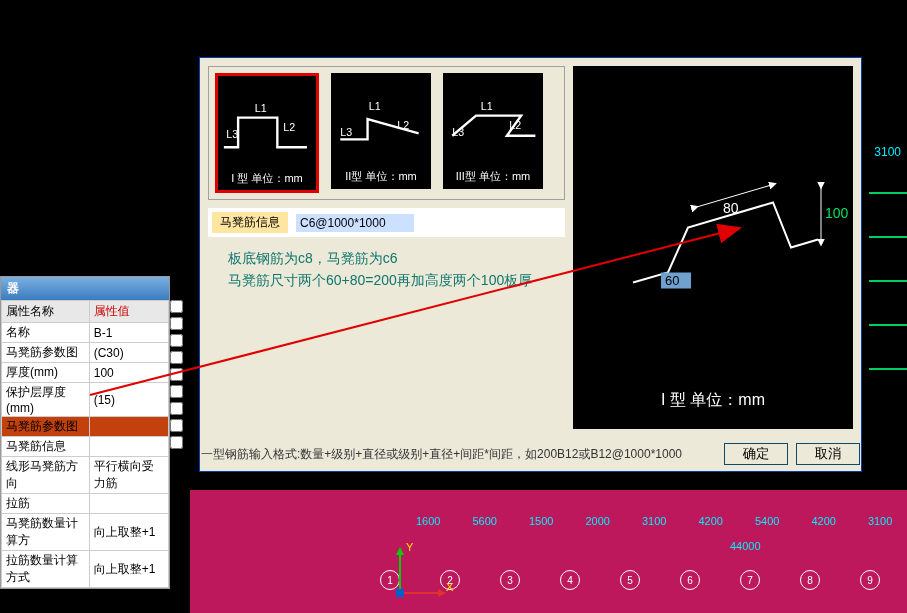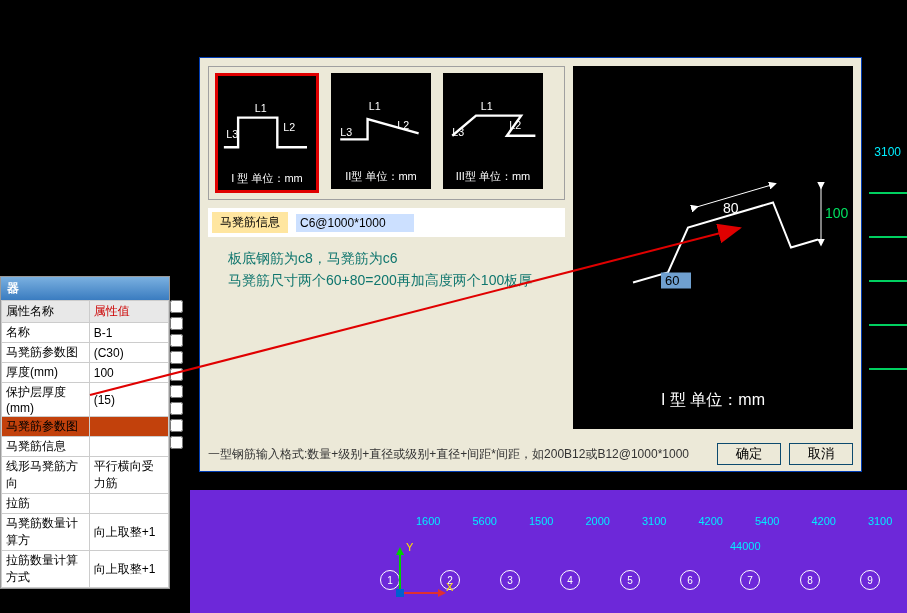--- a/index.html
+++ b/index.html
@@ -23,24 +23,24 @@
   .thumb{width:98px;height:110px;background:#000;color:#fff;font-size:11px;border:1px solid #000;display:flex;flex-direction:column;align-items:center;justify-content:flex-end;padding-bottom:4px;position:relative}
   .thumb.sel{border:3px solid #e00000}
   .thumb svg{flex:1}
   .info-row{background:#fff;padding:4px;display:flex;align-items:center;gap:8px}
   .info-label{background:#ffe6a0;padding:2px 8px}
   .info-val{background:#cce0ff;padding:2px 4px;width:110px}
   .notes{padding:10px 20px;color:#0f766e;font-size:14px;line-height:1.6;flex:1}
   .preview{width:280px;background:#000;color:#fff;position:relative}
   .preview svg{width:100%;height:100%}
   .preview-cap{position:absolute;bottom:18px;width:100%;text-align:center;font-size:16px}
-  .dlg-footer{padding:6px 8px;display:flex;align-items:center;gap:8px}
+  .dlg-footer{padding:6px 1px;display:flex;align-items:center;gap:8px}
   .hint{flex:1;font-size:12px;color:#333}
   .btn{width:64px;height:22px;border:1px solid #0c4a6e;background:#ece9d8;cursor:pointer}
-  .cad-bg{position:absolute;left:190px;top:490px;right:0;bottom:0;background:#6d28d9;color:#ccc;font-size:11px}
+  .cad-bg{position:absolute;left:190px;top:490px;right:0;bottom:0;background:#be185d;color:#ccc;font-size:11px}
   .dim-row{position:absolute;top:25px;left:210px;display:flex;color:#0ef}
   .dim-row span{margin:0 16px}
   .dim-total{position:absolute;top:50px;left:540px;color:#0ef}
   .bubbles{position:absolute;top:80px;left:190px;display:flex;gap:40px;color:#fff}
   .bubble{width:18px;height:18px;border:1px solid #fff;border-radius:50%;display:flex;align-items:center;justify-content:center;font-size:10px}
   .axes{position:absolute;bottom:8px;left:200px}
   .axes span{color:#ffe000}
   .top-dim{position:absolute;top:145px;right:6px;color:#0ef;font-size:12px}
   .green-lines{position:absolute;right:0;top:150px;width:38px}
   .green-lines div{height:2px;background:#00d060;margin:42px 0}

